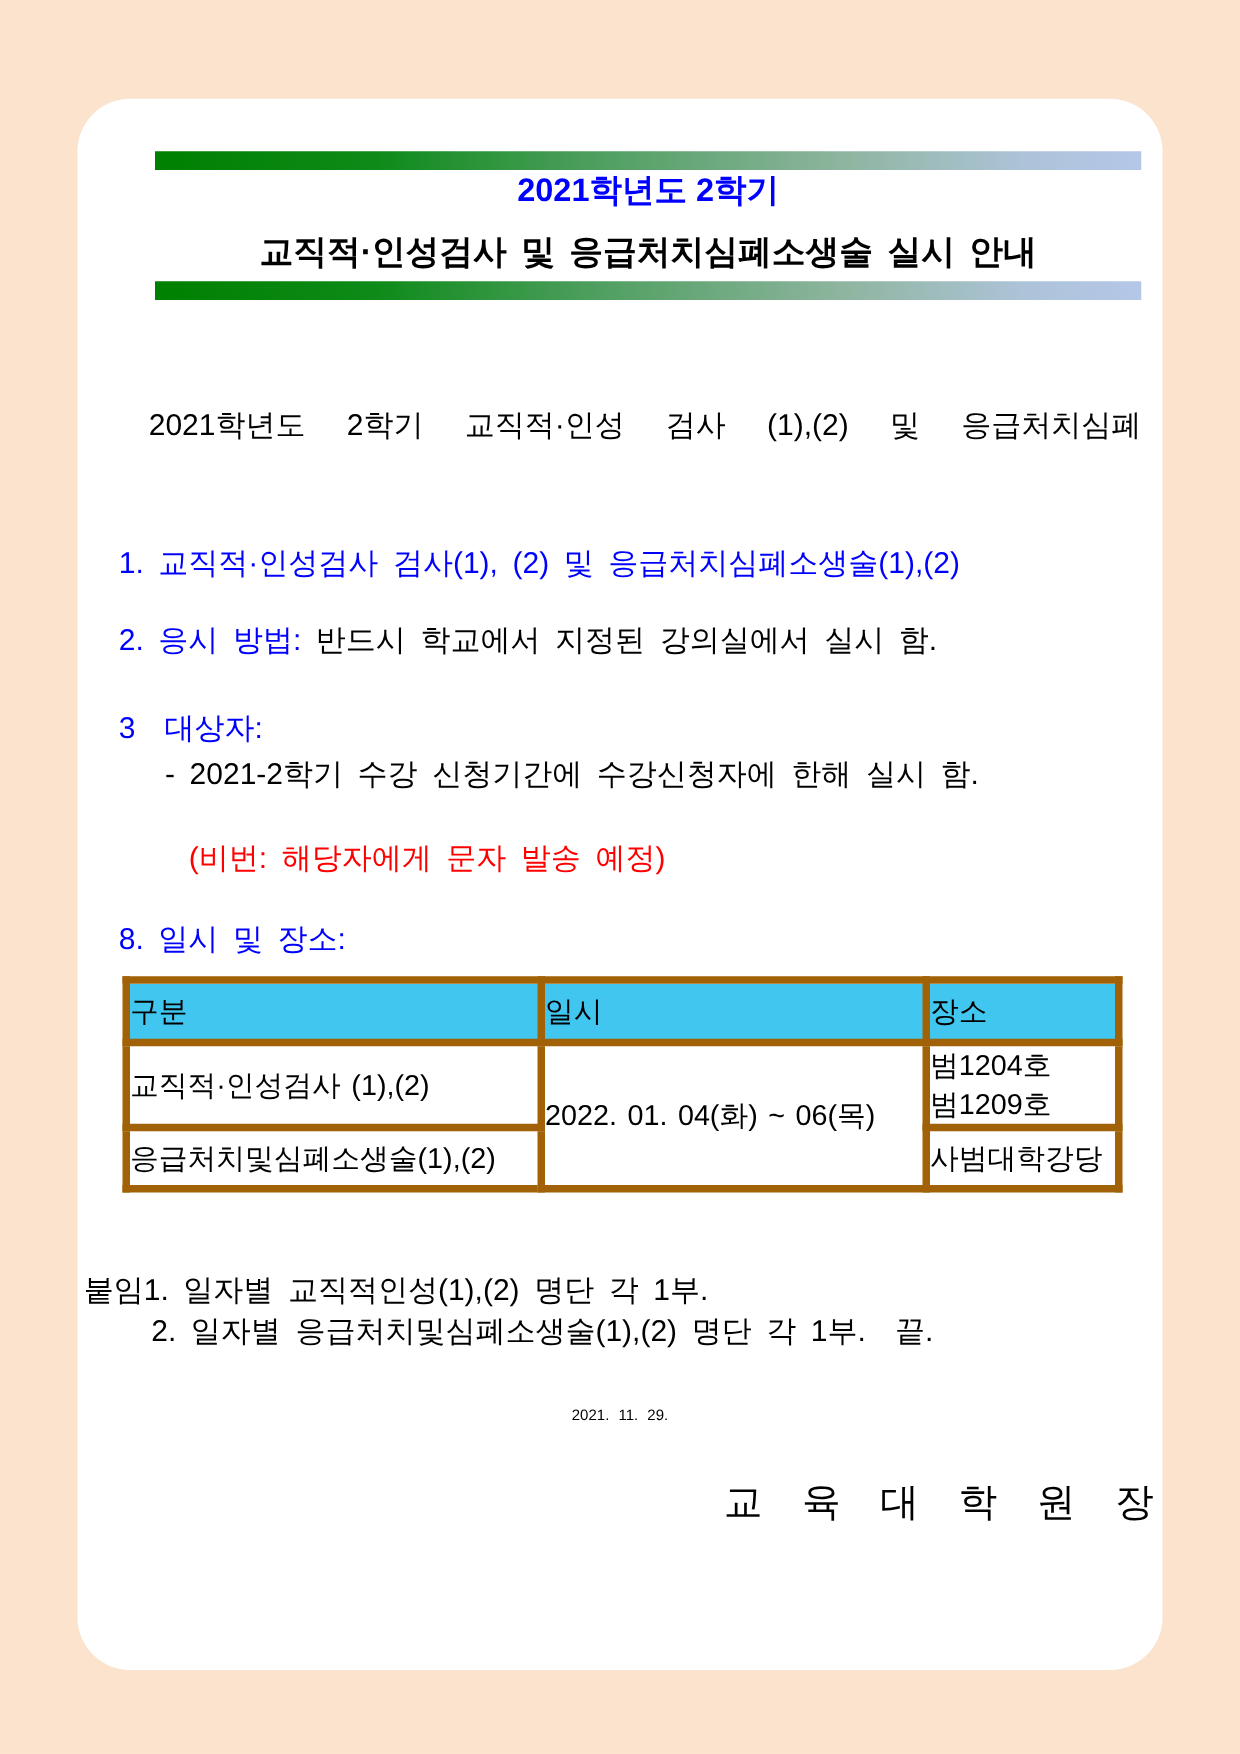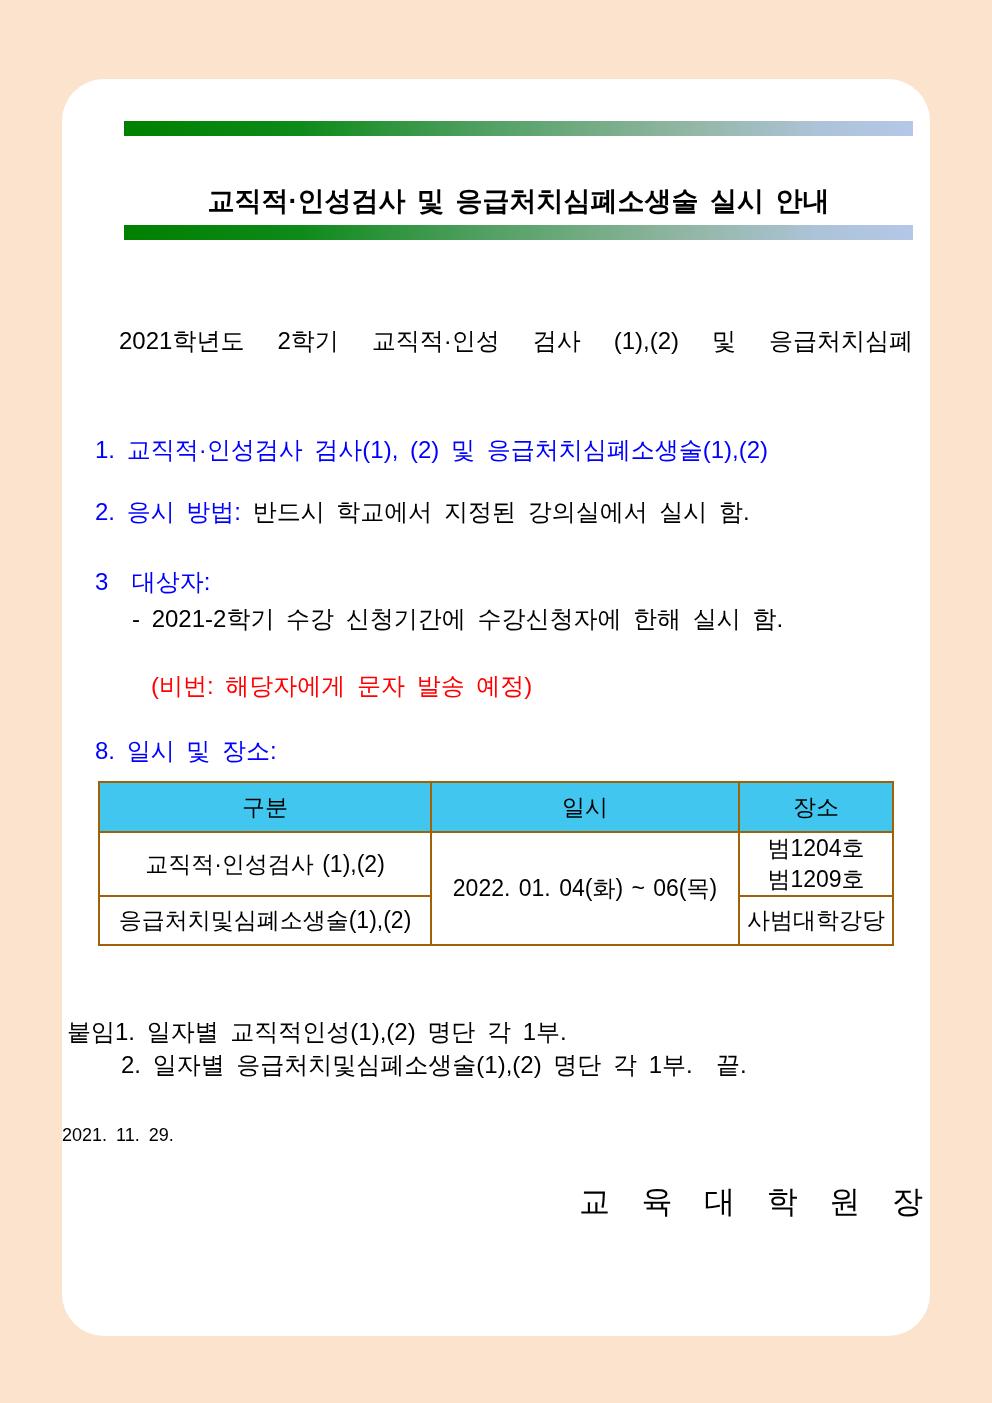--- a/index.html
+++ b/index.html
@@ -48,39 +48,40 @@
   }
   .intro .l1 { text-align: justify; text-align-last: justify; text-indent: 24px; }
   .keep-ws { white-space: pre; }
   .notice-table {
     border-collapse: collapse;
     table-layout: fixed;
     font-size: 23px;
     word-spacing: 2px;
   }
   .notice-table td, .notice-table th {
-    border: 2px solid #a16207;
-    text-align: center;
+    border: 6px solid #a16207;
+    text-align: left;
     vertical-align: middle;
     font-weight: normal;
     overflow: hidden;
   }
   .notice-table th { background: #41c6ef; }
   .loc-lines { line-height: 31px; border-radius: 16px; }
-  .footer-date { left: 0; width: 868px; top: 1046px; font-size: 18px; word-spacing: 4px; }
+  .footer-date { left: 0; width: 868px; text-align: center; top: 1046px; font-size: 12px; word-spacing: 4px; }
   .signer { left: 0; width: 868px; text-align: right; top: 1102px; font-size: 31px; letter-spacing: 7px; word-spacing: 9px; }
 </style>
 </head>
 <body>
 
 <div class="page">
   <div class="card">
 
     <div class="abs bar" style="top:42px"></div>
 
+    <div class="abs center-band term-title">2021학년도 2학기</div>
 
     <div class="abs center-band doc-title">교직적·인성검사 및 응급처치심폐소생술 실시 안내</div>
 
     <div class="abs bar" style="top:146px"></div>
 
     <div class="abs body-text intro">
       <div class="l1">2021학년도 2학기 교직적·인성 검사 (1),(2) 및 응급처치심폐</div>
     </div>
 
     <div class="abs body-text blue" style="left:33px; top:355px">1. 교직적·인성검사 검사(1), (2) 및 응급처치심폐소생술(1),(2)</div>

